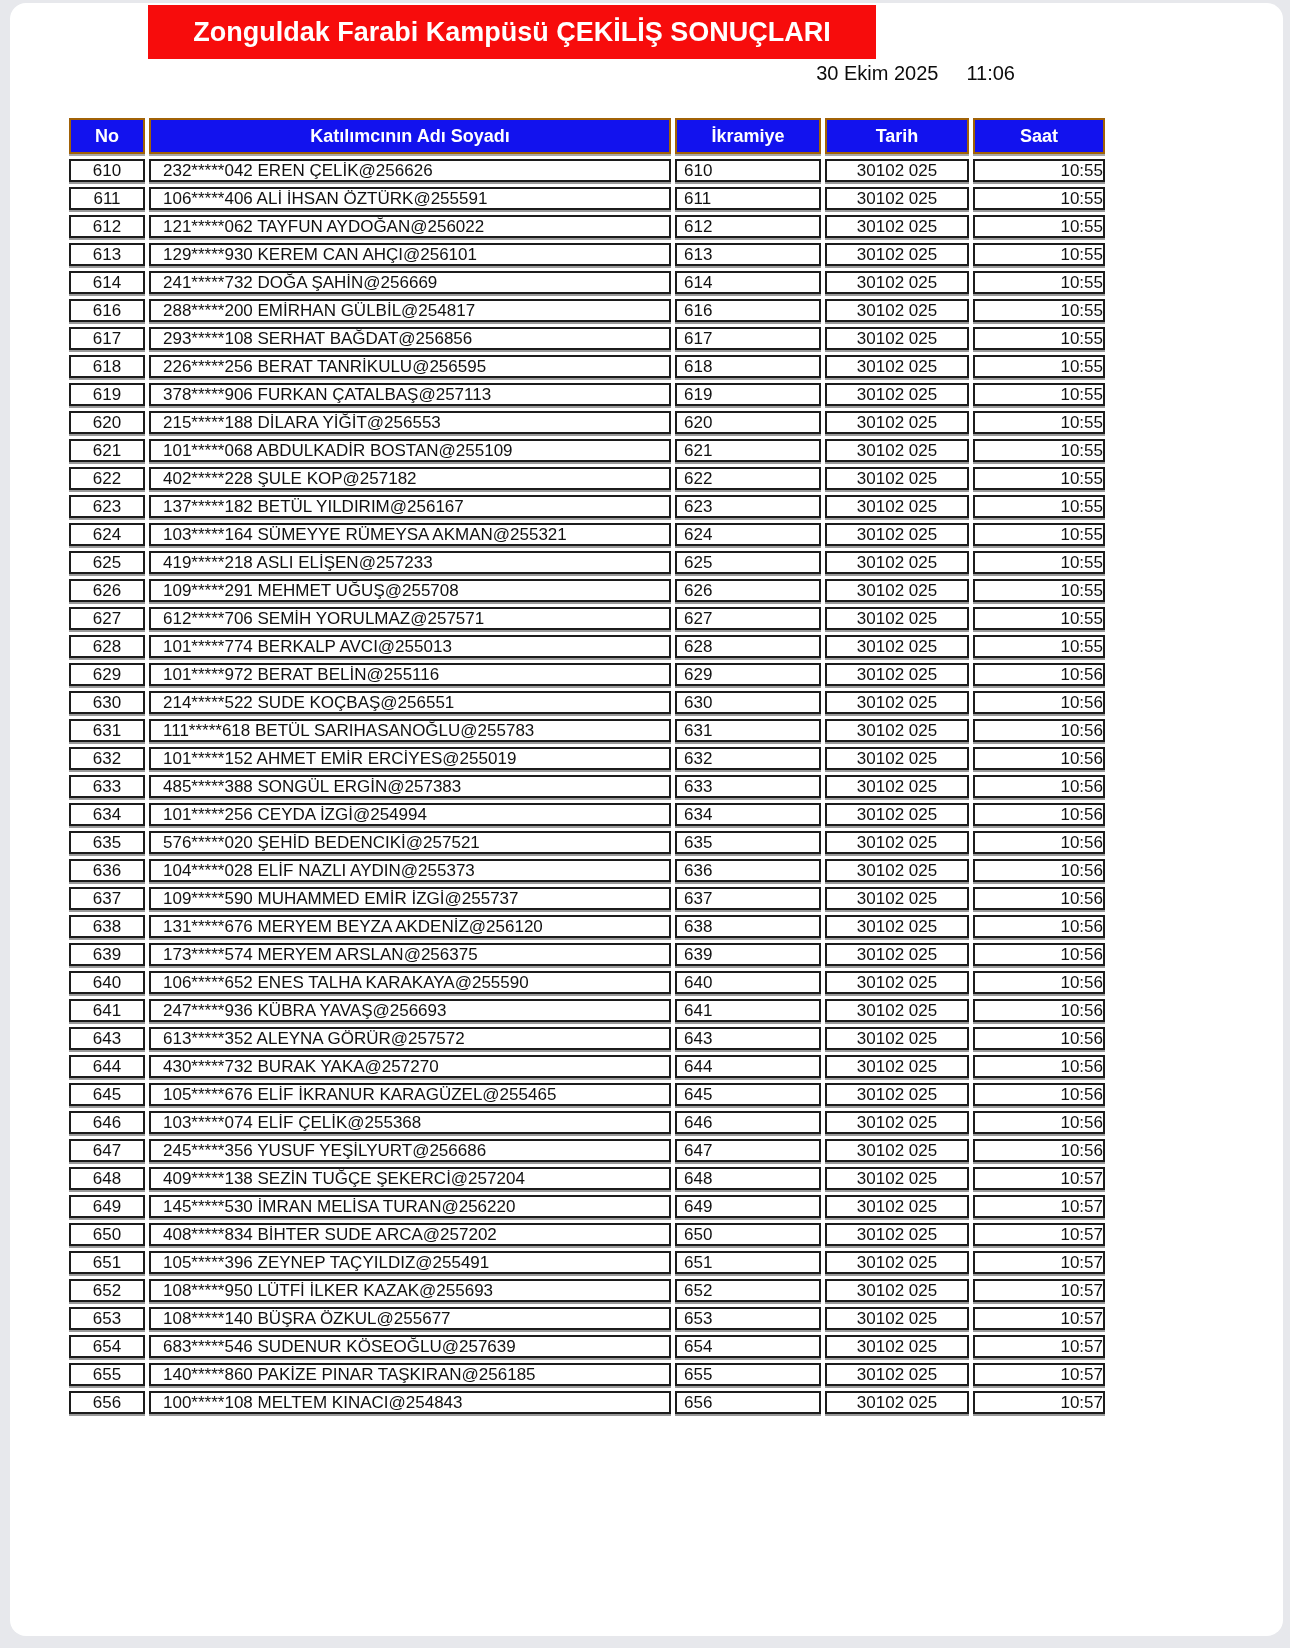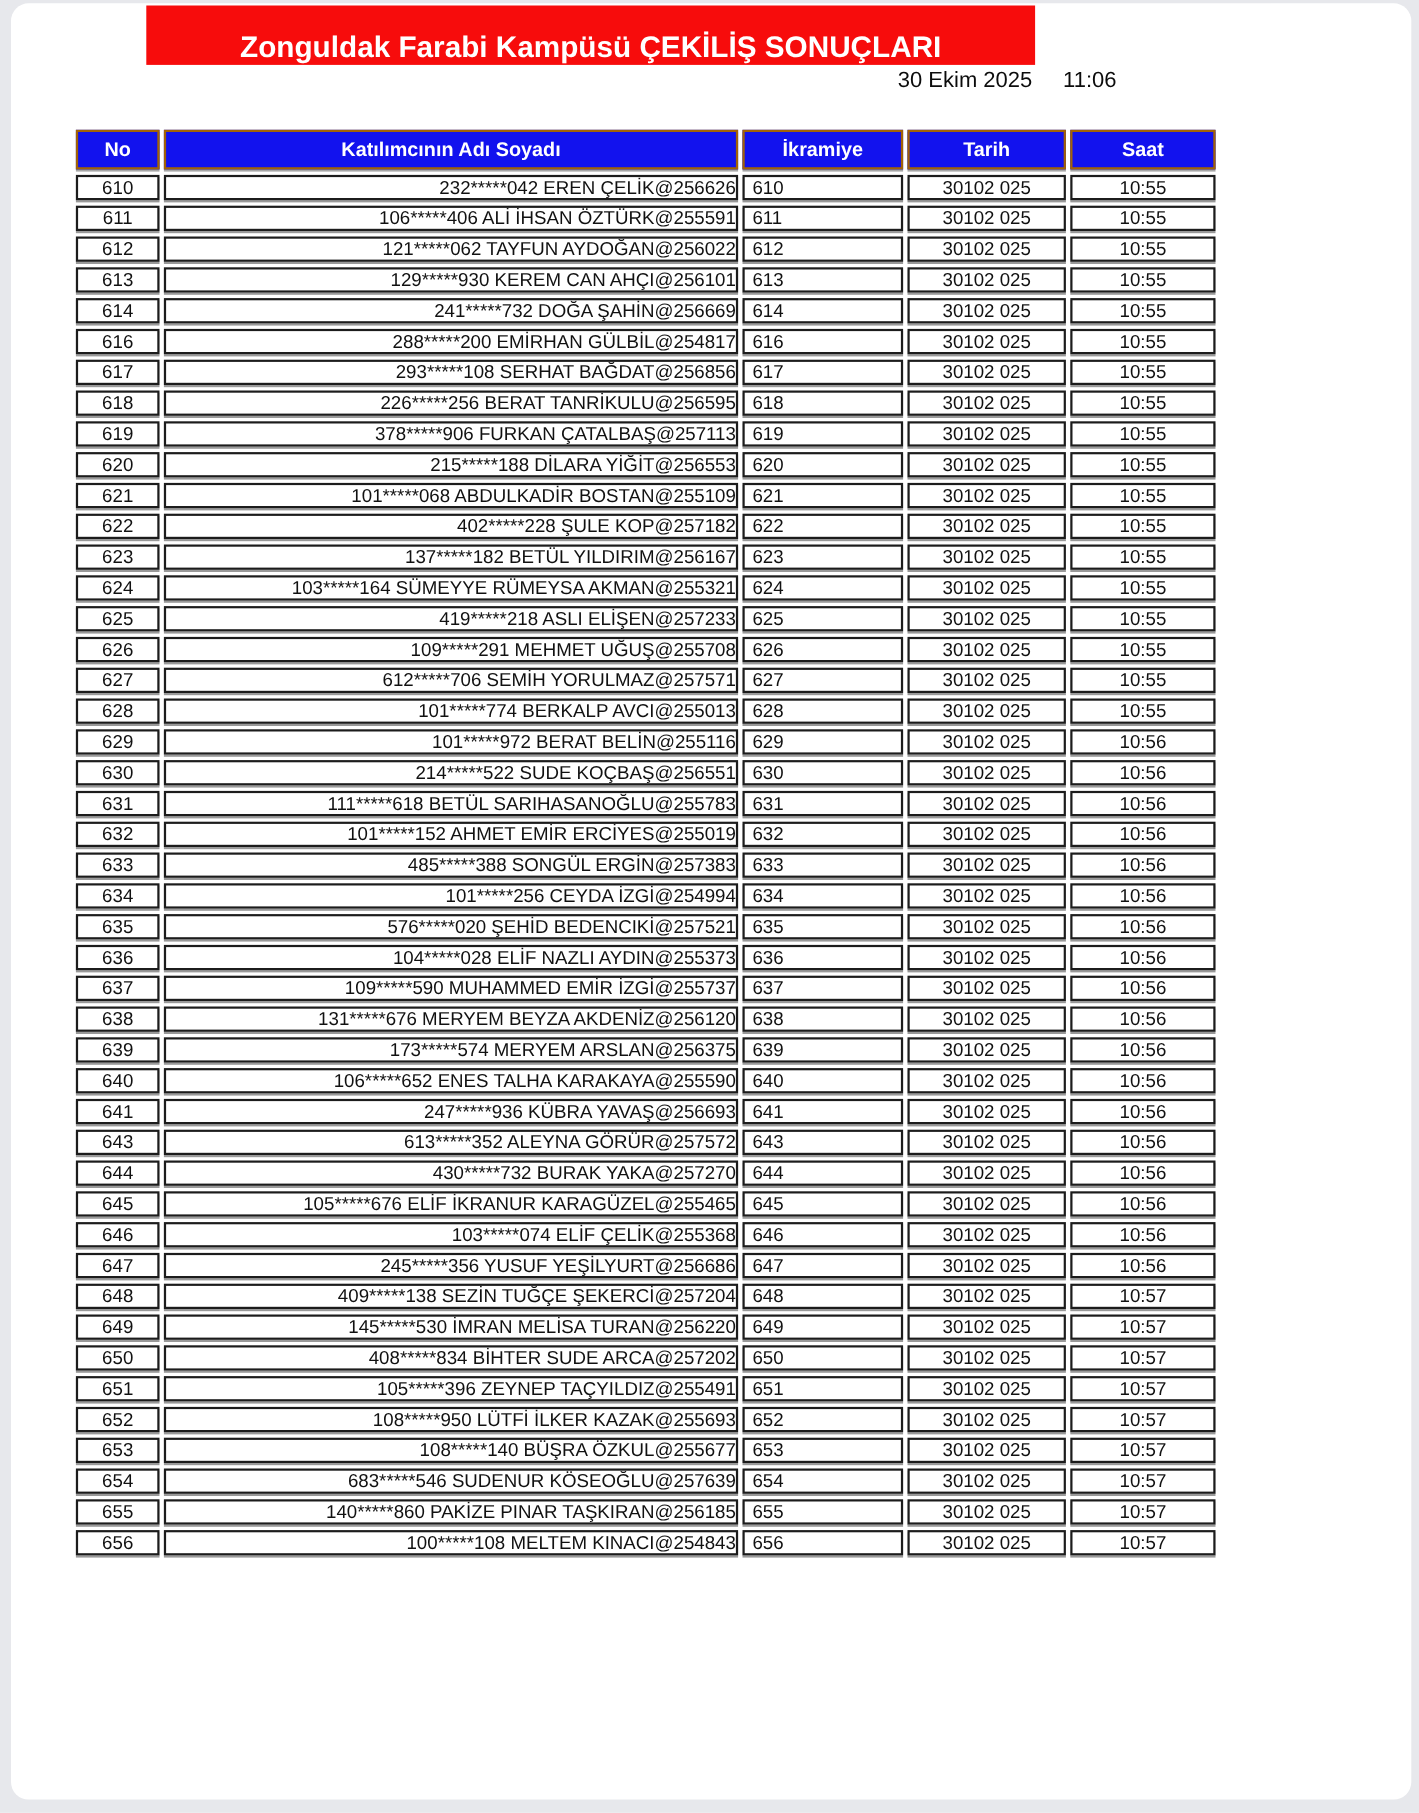--- a/index.html
+++ b/index.html
@@ -12,24 +12,24 @@
   }
   .page {
     position: absolute;
     left: 10px; top: 3px; right: 7px; bottom: 12px;
     background: #ffffff;
     border-radius: 16px;
     overflow: hidden;
   }
   .banner {
     position: absolute;
-    left: 123px; top: 2px;
-    width: 808px; height: 54px;
+    left: 138px; top: 2px;
+    width: 728px; height: 54px;
     background: var(--banner-red, #f70c0c);
-    display: flex; align-items: flex-end; justify-content: center;
+    display: flex; align-items: center; justify-content: center;
   }
   .banner .title {
     color: #ffffff;
     font-size: 27px;
     font-weight: bold;
     white-space: nowrap;
   }
   .dateline {
     position: absolute;
     top: 59px; right: 268px;
@@ -67,24 +67,24 @@
     box-shadow: 0 2px 0 rgba(0,0,0,0.4);
     height: 18px;
     line-height: 19px;
     font-size: 17px;
     padding: 0;
     white-space: nowrap;
     overflow: hidden;
     background: #ffffff;
   }
   td.no    { text-align: center; }
-  td.name  { text-align: right; padding-left: 24px; }
+  td.name  { text-align: left; padding-left: 12px; }
   td.ikr   { text-align: left; padding-left: 7px; }
   td.tarih { text-align: center; margin-top: 16px; }
-  td.saat  { text-align: center; }
+  td.saat  { text-align: right; }
 </style>
 </head>
 <body>
 
 <div class="page">
 
   <div class="banner">
     <span class="title">Zonguldak Farabi Kampüsü ÇEKİLİŞ SONUÇLARI</span>
   </div>
 

